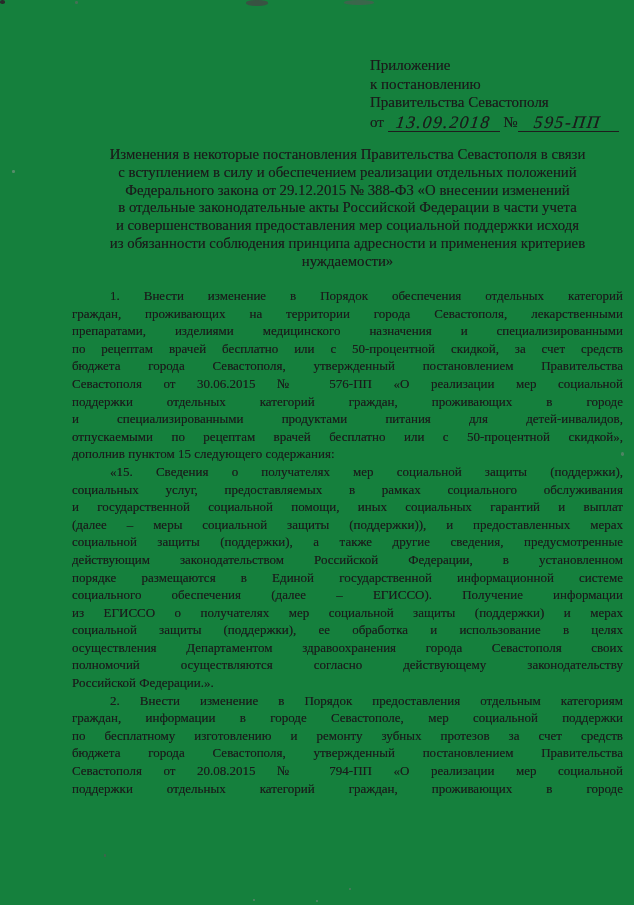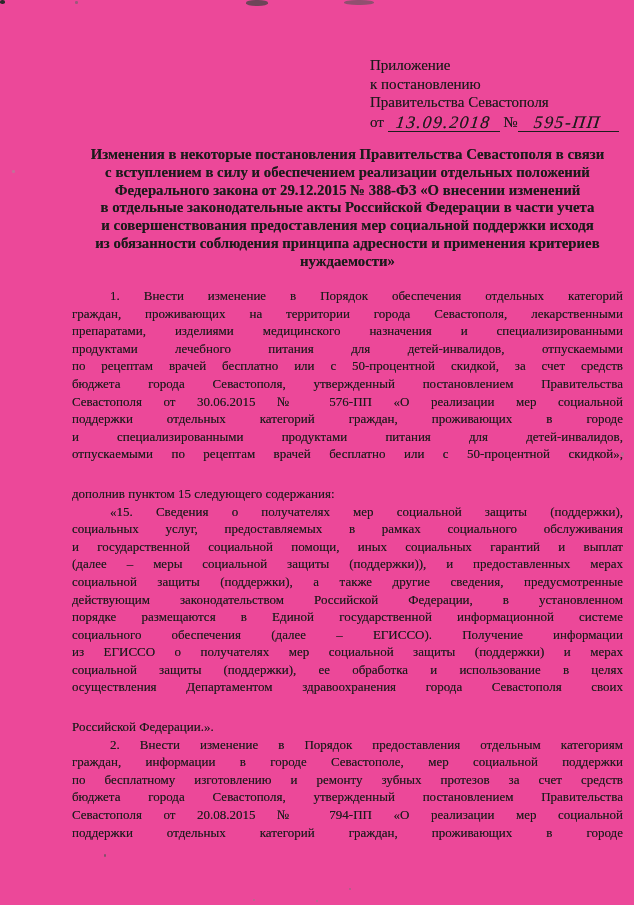--- a/index.html
+++ b/index.html
@@ -1,19 +1,19 @@
 <!DOCTYPE html>
 <html><head>
 <meta charset="utf-8">
 <style>
   html,body{margin:0;padding:0;background:#e8e8e8;}
   .page{
     position:relative;
     width:634px;height:905px;
-    background:#ec4899;
+    background:#15803d;
     overflow:hidden;
     font-family:"Liberation Serif", serif;
     color:#1b1b1b;
     text-shadow:0 0 .5px rgba(25,25,25,.55);
   }
   
   .appendix{
     position:absolute;left:370px;top:56px;
     font-size:15px;line-height:18.6px;white-space:nowrap;
   }
@@ -26,31 +26,31 @@
   .uline-num{min-width:92px;}
   .hw{
     display:inline-block;
     font-style:italic;font-size:17.5px;letter-spacing:1.6px;
     transform:skewX(-7deg);line-height:1;
     position:relative;top:1px;
   }
   
   .title-block{
     position:absolute;left:72px;top:146px;width:551px;
-    font-weight:bold;font-size:14.8px;line-height:17.8px;
+    font-weight:normal;font-size:14.8px;line-height:17.8px;
     text-align:center;
   }
   .title-block .tline{white-space:nowrap;}
   
   .body-block{
     position:absolute;left:72px;top:287px;width:551px;
     font-size:13px;line-height:17.6px;
   }
   .jl{text-align:justify;text-align-last:justify;}
-  .ll{text-align:left;margin-top:22px;}
+  .ll{text-align:left;}
   .fi{padding-left:38px;}
   
   .art{position:absolute;background:#555;border-radius:45%;}
   .a1{left:0;top:0;width:5px;height:4px;background:#2a2a2a;}
   .a2{left:75px;top:1px;width:3px;height:3px;background:#666;opacity:.6;}
   .a3{left:246px;top:0;width:22px;height:6px;background:#444;opacity:.75;filter:blur(.5px);}
   .a4{left:344px;top:0;width:30px;height:5px;background:#555;opacity:.6;filter:blur(.6px);}
   .a5{left:12px;top:170px;width:3px;height:3px;background:#999;opacity:.5;}
   .a6{left:621px;top:452px;width:3px;height:4px;background:#888;opacity:.5;}
   .a7{left:104px;top:854px;width:2px;height:3px;background:#555;opacity:.7;}
@@ -94,21 +94,20 @@
     <div class="tline">из обязанности соблюдения принципа адресности и применения критериев</div>
     <div class="tline">нуждаемости»</div>
   </div>
 
   <div class="body-block">
 
     <div>
       <div class="jl fi">1. Внести изменение в Порядок обеспечения отдельных категорий</div>
       <div class="jl">граждан, проживающих на территории города Севастополя, лекарственными</div>
       <div class="jl">препаратами, изделиями медицинского назначения и специализированными</div>
-      <div class="jl">продуктами лечебного питания для детей-инвалидов, отпускаемыми</div>
       <div class="jl">по рецептам врачей бесплатно или с 50-процентной скидкой, за счет средств</div>
       <div class="jl">бюджета города Севастополя, утвержденный постановлением Правительства</div>
       <div class="jl">Севастополя от 30.06.2015 № 576-ПП «О реализации мер социальной</div>
       <div class="jl">поддержки отдельных категорий граждан, проживающих в городе</div>
       <div class="jl">и специализированными продуктами питания для детей-инвалидов,</div>
       <div class="jl">отпускаемыми по рецептам врачей бесплатно или с 50-процентной скидкой»,</div>
       <div class="ll">дополнив пунктом 15 следующего содержания:</div>
     </div>
 
     <div>
@@ -116,20 +115,21 @@
       <div class="jl">социальных услуг, предоставляемых в рамках социального обслуживания</div>
       <div class="jl">и государственной социальной помощи, иных социальных гарантий и выплат</div>
       <div class="jl">(далее – меры социальной защиты (поддержки)), и предоставленных мерах</div>
       <div class="jl">социальной защиты (поддержки), а также другие сведения, предусмотренные</div>
       <div class="jl">действующим законодательством Российской Федерации, в установленном</div>
       <div class="jl">порядке размещаются в Единой государственной информационной системе</div>
       <div class="jl">социального обеспечения (далее – ЕГИССО). Получение информации</div>
       <div class="jl">из ЕГИССО о получателях мер социальной защиты (поддержки) и мерах</div>
       <div class="jl">социальной защиты (поддержки), ее обработка и использование в целях</div>
       <div class="jl">осуществления Департаментом здравоохранения города Севастополя своих</div>
+      <div class="jl">полномочий осуществляются согласно действующему законодательству</div>
       <div class="ll">Российской Федерации.».</div>
     </div>
 
     <div>
       <div class="jl fi">2. Внести изменение в Порядок предоставления отдельным категориям</div>
       <div class="jl">граждан, информации в городе Севастополе, мер социальной поддержки</div>
       <div class="jl">по бесплатному изготовлению и ремонту зубных протезов за счет средств</div>
       <div class="jl">бюджета города Севастополя, утвержденный  постановлением Правительства</div>
       <div class="jl">Севастополя от 20.08.2015 № 794-ПП «О реализации мер социальной</div>
       <div class="jl">поддержки отдельных категорий граждан, проживающих в городе</div>

